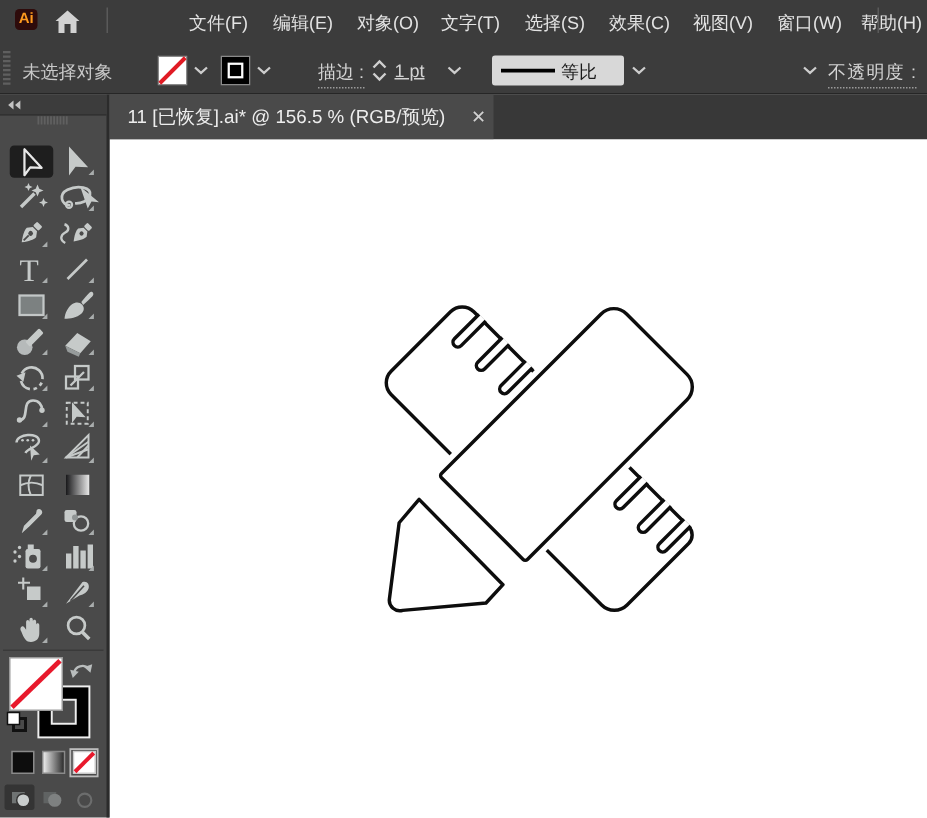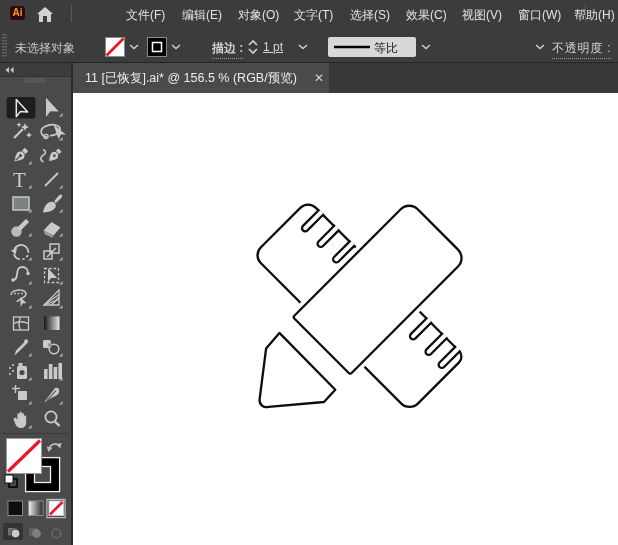--- a/index.html
+++ b/index.html
@@ -83,21 +83,21 @@
     </div>
   <svg class="swatch" style="left:147px;" width="20" height="20">
     <rect x="0.5" y="0.5" width="19" height="19" fill="#000" stroke="#8a8a8a"></rect>
     <rect x="5.5" y="5.5" width="9" height="9" fill="none" stroke="#fff" stroke-width="1.5"></rect>
   </svg>
   <div class="chev" style="left:168px;">
       <svg width="10" height="6">
         <path d="M1 1 L5 4.6 L9 1" fill="none" stroke="#cdcdcd" stroke-width="1.5"></path>
       </svg>
     </div>
-  <span class="optlabel dotted" style="left:212px;font-weight:bold;">描边 :</span>
+  <span class="optlabel dotted" style="left:212px;">描边 :</span>
   <svg class="swatch" style="left:247px;top:8px;" width="12" height="16">
     <path d="M2 6 L6 2 L10 6" fill="none" stroke="#cfcfcf" stroke-width="1.6"></path>
     <path d="M2 10 L6 14 L10 10" fill="none" stroke="#cfcfcf" stroke-width="1.6"></path>
   </svg>
   <span class="optlabel" style="left:263px;text-decoration:underline;">1 pt</span>
   <div class="chev" style="left:295px;">
       <svg width="10" height="6">
         <path d="M1 1 L5 4.6 L9 1" fill="none" stroke="#cdcdcd" stroke-width="1.5"></path>
       </svg>
     </div>

